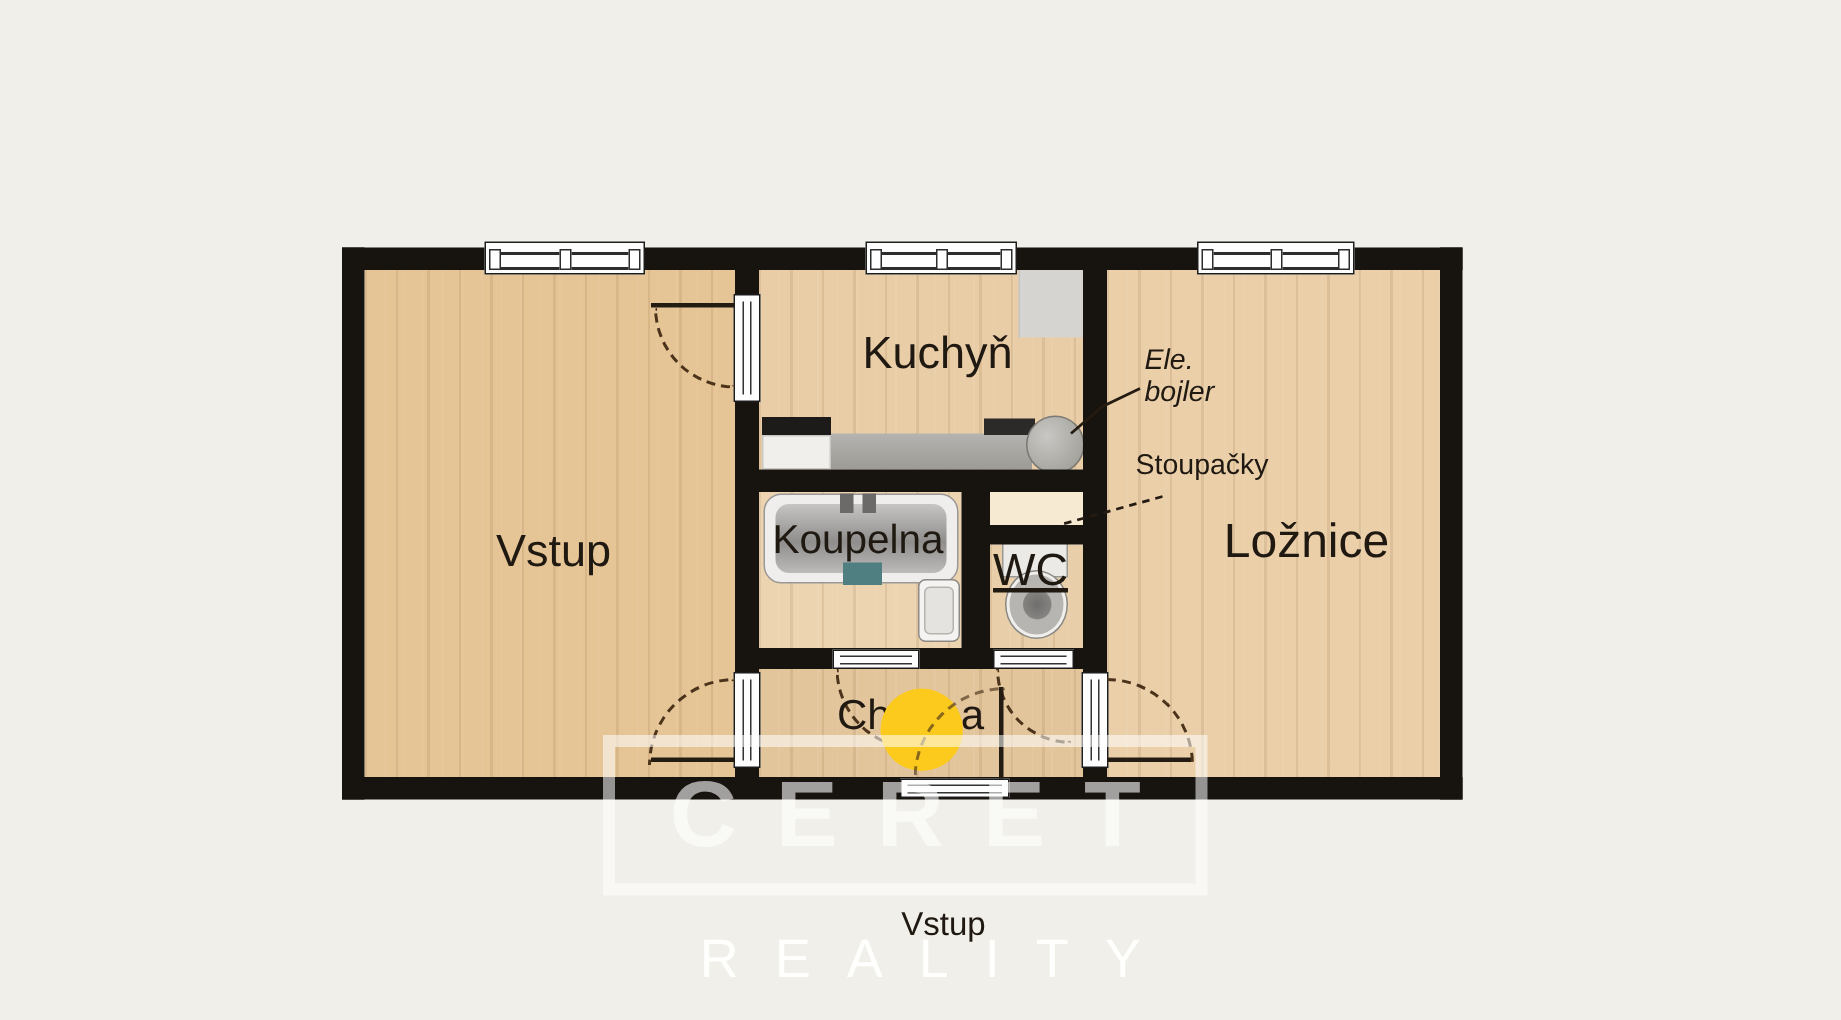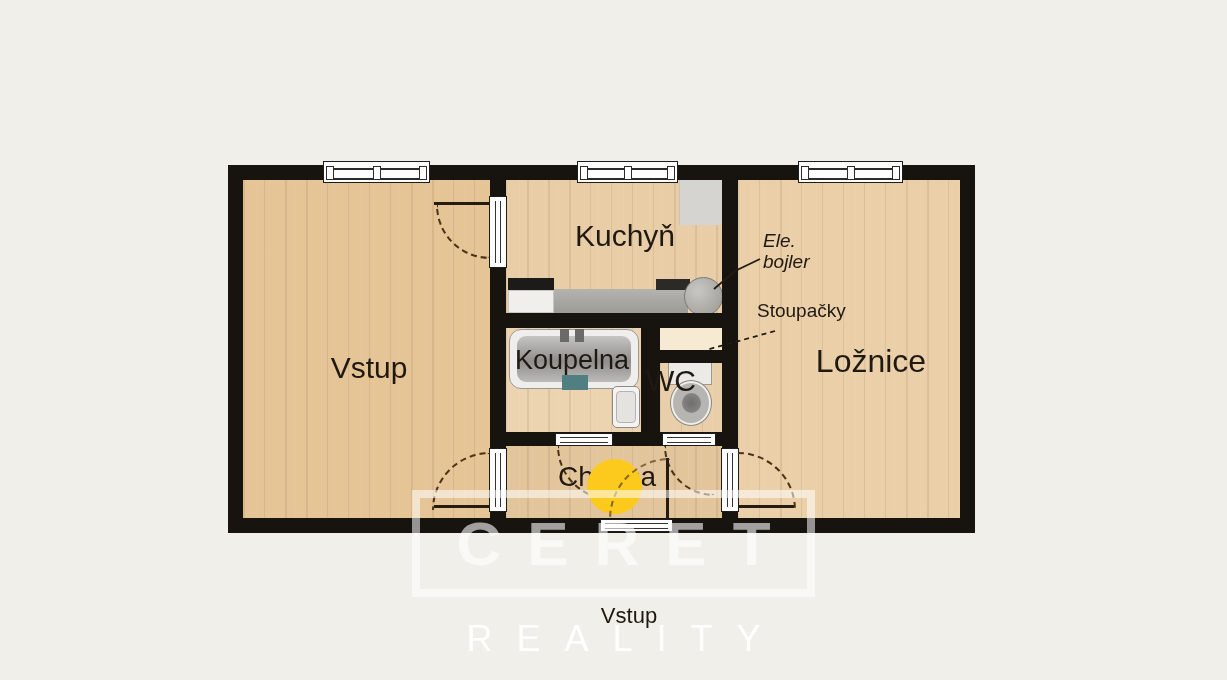--- a/index.html
+++ b/index.html
@@ -25,21 +25,21 @@
   .arc-bl{border-left:2px dashed #4a331a;border-bottom:2px dashed #4a331a;border-bottom-left-radius:100% 100%;}
   .arc-tl{border-left:2px dashed #4a331a;border-top:2px dashed #4a331a;border-top-left-radius:100% 100%;}
   .arc-tr{border-right:2px dashed #4a331a;border-top:2px dashed #4a331a;border-top-right-radius:100% 100%;}
   .leaf{position:absolute;background:#241c12;z-index:5;}
   
   .room-label{position:absolute;z-index:5;color:#1f1912;transform:translate(-50%,-50%);white-space:nowrap;}
   .ann-label{position:absolute;z-index:5;color:#1f1912;font-size:19px;line-height:21px;}
   
   .fixture{position:absolute;z-index:2;box-sizing:border-box;}
   
-  .wm-box{position:absolute;left:412px;top:490px;width:403px;height:107px;z-index:10;
+  .wm-box{position:absolute;left:402px;top:490px;width:403px;height:107px;z-index:10;
           border:8px solid rgba(255,255,255,0.55);box-sizing:border-box;
           display:flex;align-items:center;justify-content:center;pointer-events:none;}
   .wm-brand{font-weight:bold;font-size:62px;letter-spacing:26px;text-indent:26px;color:rgba(255,255,255,0.6);line-height:1;}
   .wm-tagline{position:absolute;left:0;top:618px;width:1227px;text-align:center;z-index:10;
           font-size:36px;letter-spacing:24px;text-indent:24px;color:rgba(255,255,255,0.95);pointer-events:none;}
   .svg-overlay{position:absolute;left:0;top:0;z-index:6;pointer-events:none;}
 </style>
 </head>
 <body>
 
@@ -136,21 +136,21 @@
   </div>
 
   <div class="room-label" style="left:607px;top:477px;font-size:28px;">Chodba</div>
   <div class="fixture" style="left:587px;top:459px;width:55px;height:55px;border-radius:50%;background:#fcca1d;z-index:6;"></div>
   <div class="leaf" style="left:666px;top:458px;width:3px;height:61px;z-index:7;"></div>
   <div class="arc arc-tl" style="left:609px;top:458px;width:61px;height:61px;z-index:7;border-color:rgba(74,51,26,0.65);"></div>
 
   <div class="room-label" style="left:369px;top:368px;font-size:30px;">Vstup</div>
   <div class="room-label" style="left:625px;top:236px;font-size:30px;">Kuchyň</div>
   <div class="room-label" style="left:572px;top:360px;font-size:27px;">Koupelna</div>
-  <div class="room-label" style="left:671px;top:381px;font-size:30px;">WC</div>
+  <div class="room-label" style="left:687px;top:381px;font-size:30px;text-decoration:underline;">WC</div>
   <div class="room-label" style="left:871px;top:361px;font-size:32px;">Ložnice</div>
   <div class="room-label" style="left:629px;top:584px;font-size:22px;z-index:11;margin-top:32px;">Vstup</div>
 
   <div class="ann-label" style="left:763px;top:230px;font-style:italic;">
     <span style="display:block;">Ele.</span>
     <span style="display:block;text-align:center;">bojler</span>
   </div>
   <div class="ann-label" style="left:757px;top:300px;">Stoupačky</div>
 
   <svg class="svg-overlay" width="1227" height="680" viewBox="0 0 1227 680">

